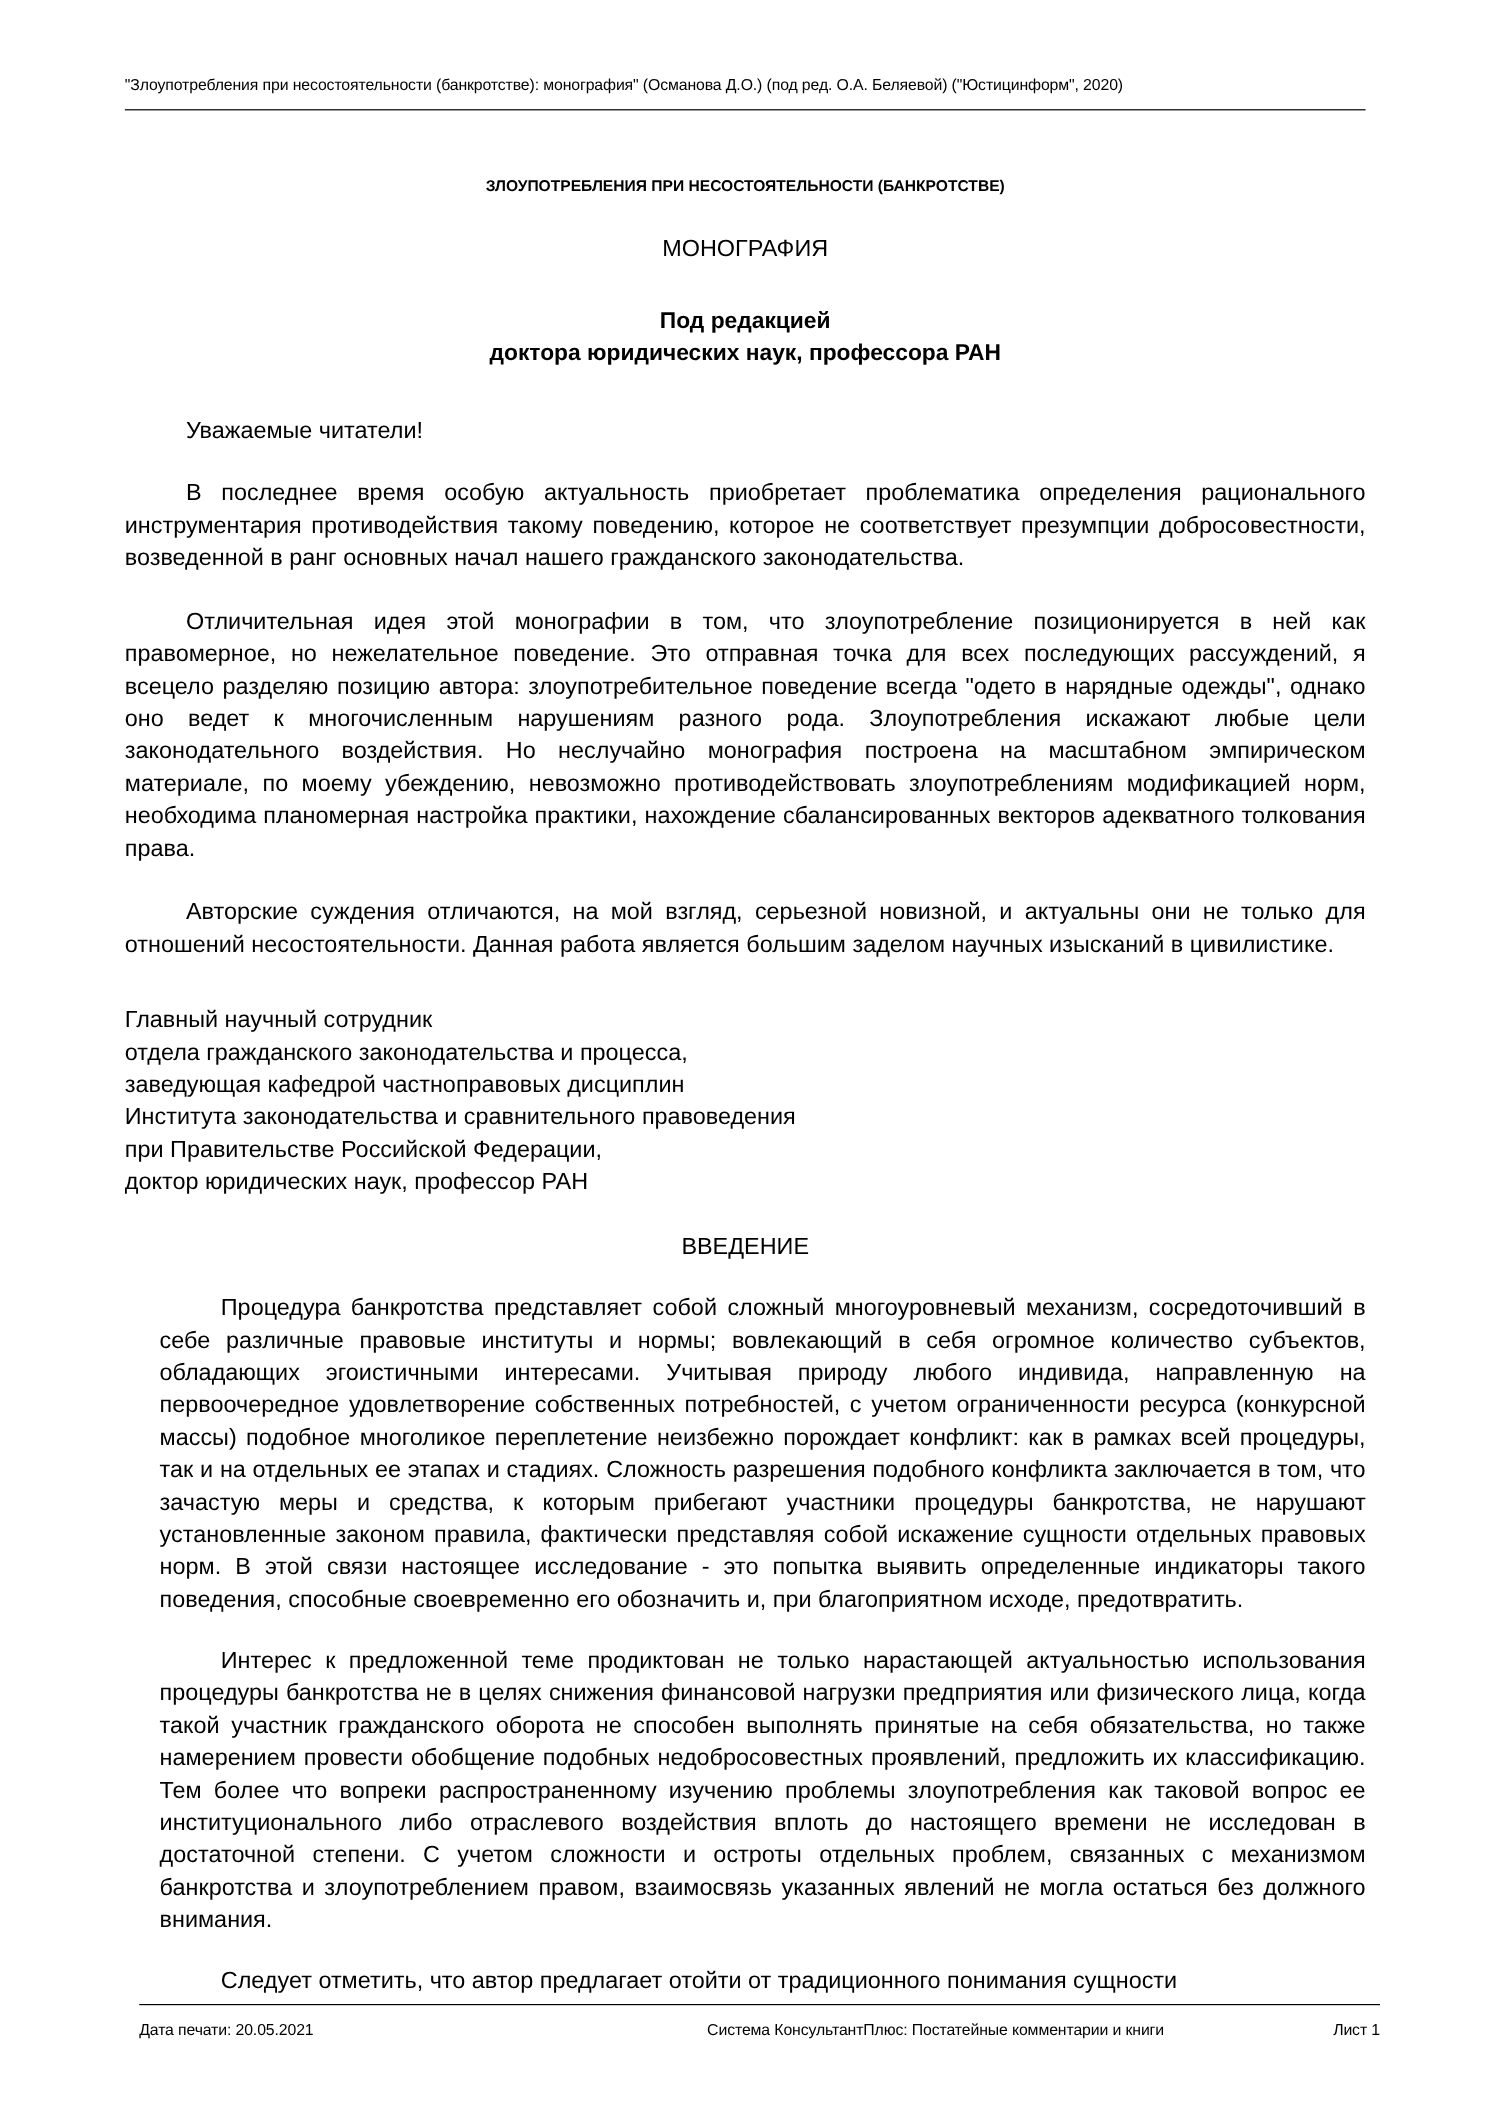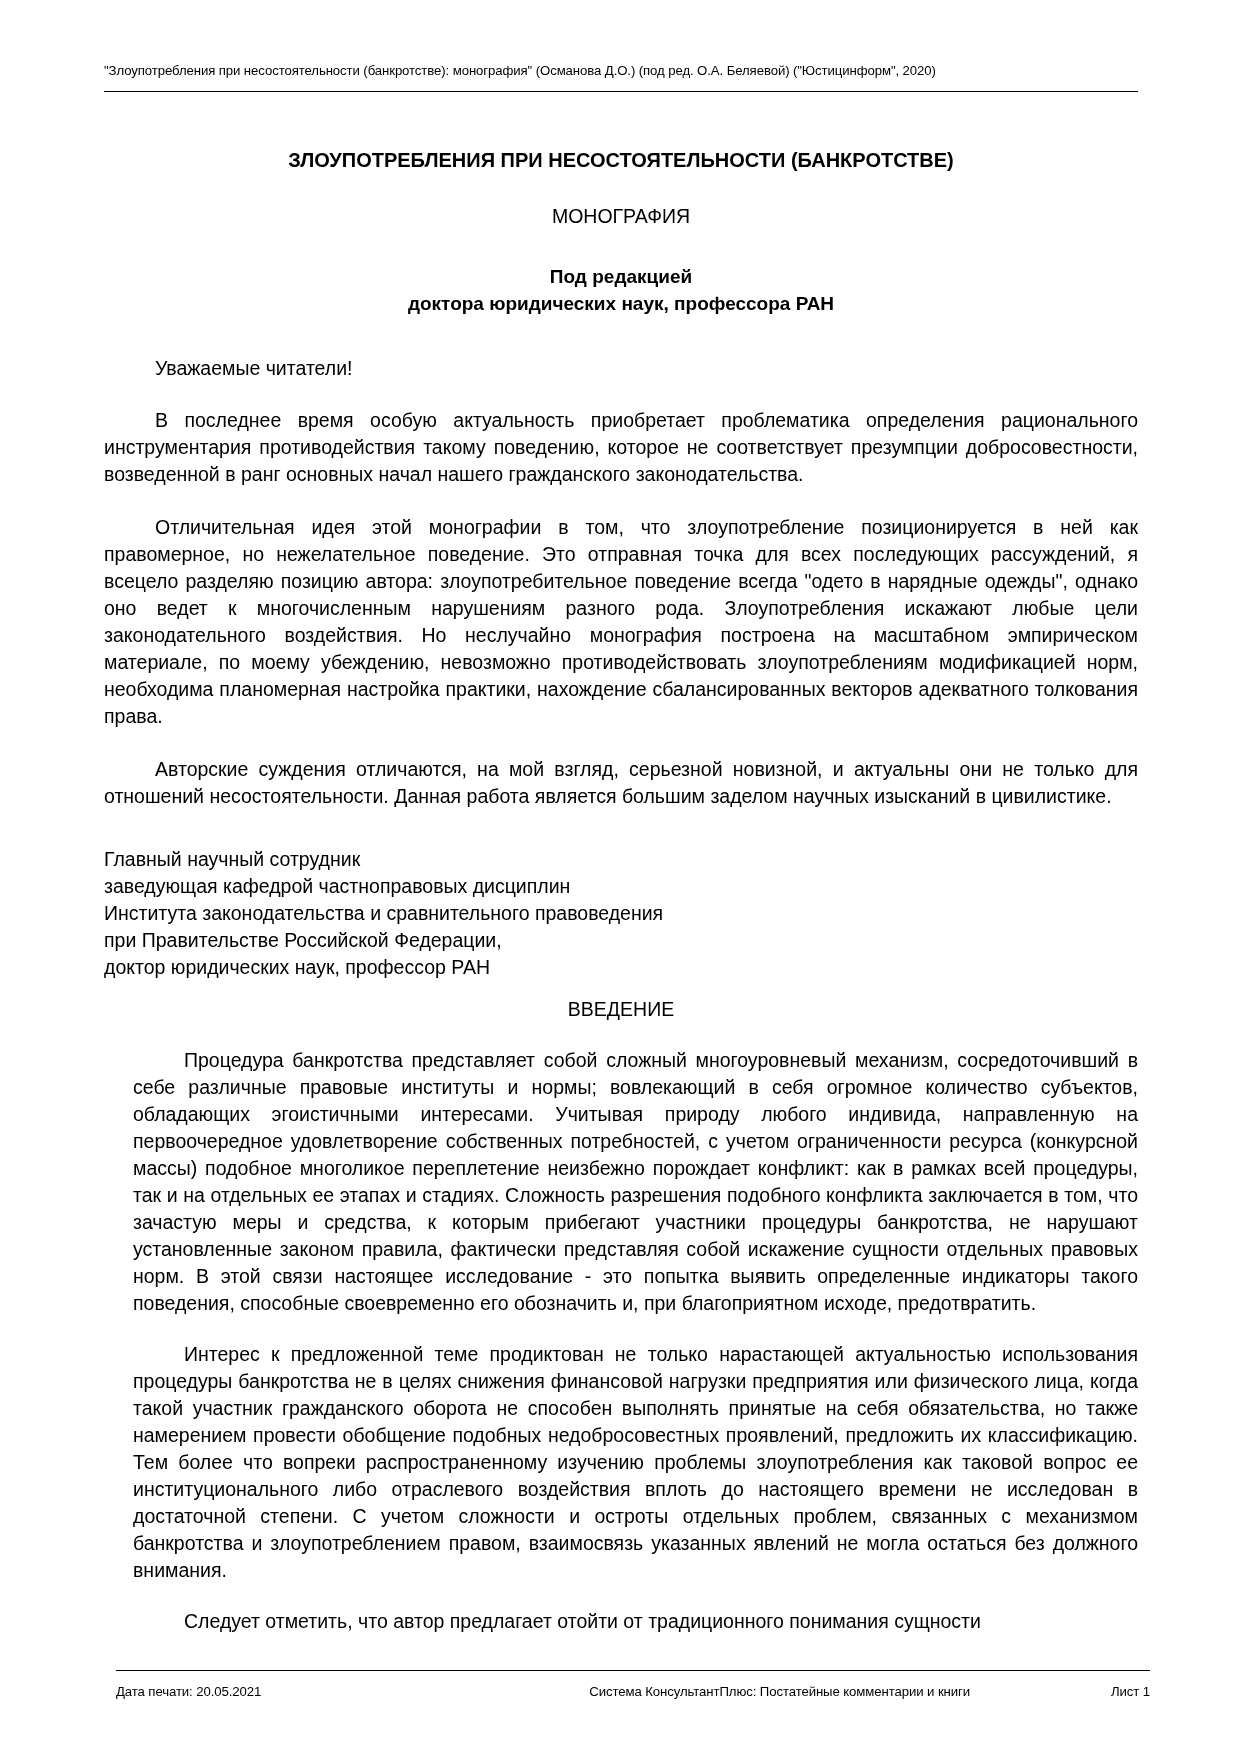--- a/index.html
+++ b/index.html
@@ -44,21 +44,21 @@
     border-bottom: 1.3px solid #000;
     width: 100%;
   }
 
   
   .title-block {
     text-align: center;
   }
   .doc-title {
     margin-top: 55px;
-    font-size: 20px;
+    font-size: 13px;
     font-weight: bold;
     letter-spacing: 0px;
     line-height: 1.3;
   }
   .doc-subtitle {
     margin-top: 31px;
     font-size: 19.5px;
     font-weight: normal;
     line-height: 1.3;
   }
@@ -101,21 +101,21 @@
   .signature {
     margin-top: 36px;
     text-align: left;
     font-size: 19.5px;
     line-height: 1.385;
   }
   .signature div { white-space: nowrap; }
 
   
   .section-heading {
-    margin-top: 16px;
+    margin-top: 28px;
     text-align: center;
     font-size: 19.5px;
     line-height: 1.3;
   }
 
   
   .footer-wrap {
     position: absolute;
     left: 116px;
     width: 1034px;
@@ -156,20 +156,21 @@
     </div>
 
     <div class="greeting">Уважаемые читатели!</div>
 
     <p class="body-par">В последнее время особую актуальность приобретает проблематика определения рационального инструментария противодействия такому поведению, которое не соответствует презумпции добросовестности, возведенной в ранг основных начал нашего гражданского законодательства.</p>
     <p class="body-par">Отличительная идея этой монографии в том, что злоупотребление позиционируется в ней как правомерное, но нежелательное поведение. Это отправная точка для всех последующих рассуждений, я всецело разделяю позицию автора: злоупотребительное поведение всегда "одето в нарядные одежды", однако оно ведет к многочисленным нарушениям разного рода. Злоупотребления искажают любые цели законодательного воздействия. Но неслучайно монография построена на масштабном эмпирическом материале, по моему убеждению, невозможно противодействовать злоупотреблениям модификацией норм, необходима планомерная настройка практики, нахождение сбалансированных векторов адекватного толкования права.</p>
     <p class="body-par">Авторские суждения отличаются, на мой взгляд, серьезной новизной, и актуальны они не только для отношений несостоятельности. Данная работа является большим заделом научных изысканий в цивилистике.</p>
 
     <div class="signature">
       <div>Главный научный сотрудник</div>
+      <div>отдела гражданского законодательства и процесса,</div>
       <div>заведующая кафедрой частноправовых дисциплин</div>
       <div>Института законодательства и сравнительного правоведения</div>
       <div>при Правительстве Российской Федерации,</div>
       <div>доктор юридических наук, профессор РАН</div>
     </div>
 
     <div class="section-heading">ВВЕДЕНИЕ</div>
 
     <p class="body-par tight">Процедура банкротства представляет собой сложный многоуровневый механизм, сосредоточивший в себе различные правовые институты и нормы; вовлекающий в себя огромное количество субъектов, обладающих эгоистичными интересами. Учитывая природу любого индивида, направленную на первоочередное удовлетворение собственных потребностей, с учетом ограниченности ресурса (конкурсной массы) подобное многоликое переплетение неизбежно порождает конфликт: как в рамках всей процедуры, так и на отдельных ее этапах и стадиях. Сложность разрешения подобного конфликта заключается в том, что зачастую меры и средства, к которым прибегают участники процедуры банкротства, не нарушают установленные законом правила, фактически представляя собой искажение сущности отдельных правовых норм. В этой связи настоящее исследование - это попытка выявить определенные индикаторы такого поведения, способные своевременно его обозначить и, при благоприятном исходе, предотвратить.</p>
     <p class="body-par tight">Интерес к предложенной теме продиктован не только нарастающей актуальностью использования процедуры банкротства не в целях снижения финансовой нагрузки предприятия или физического лица, когда такой участник гражданского оборота не способен выполнять принятые на себя обязательства, но также намерением провести обобщение подобных недобросовестных проявлений, предложить их классификацию. Тем более что вопреки распространенному изучению проблемы злоупотребления как таковой вопрос ее институционального либо отраслевого воздействия вплоть до настоящего времени не исследован в достаточной степени. С учетом сложности и остроты отдельных проблем, связанных с механизмом банкротства и злоупотреблением правом, взаимосвязь указанных явлений не могла остаться без должного внимания.</p>

